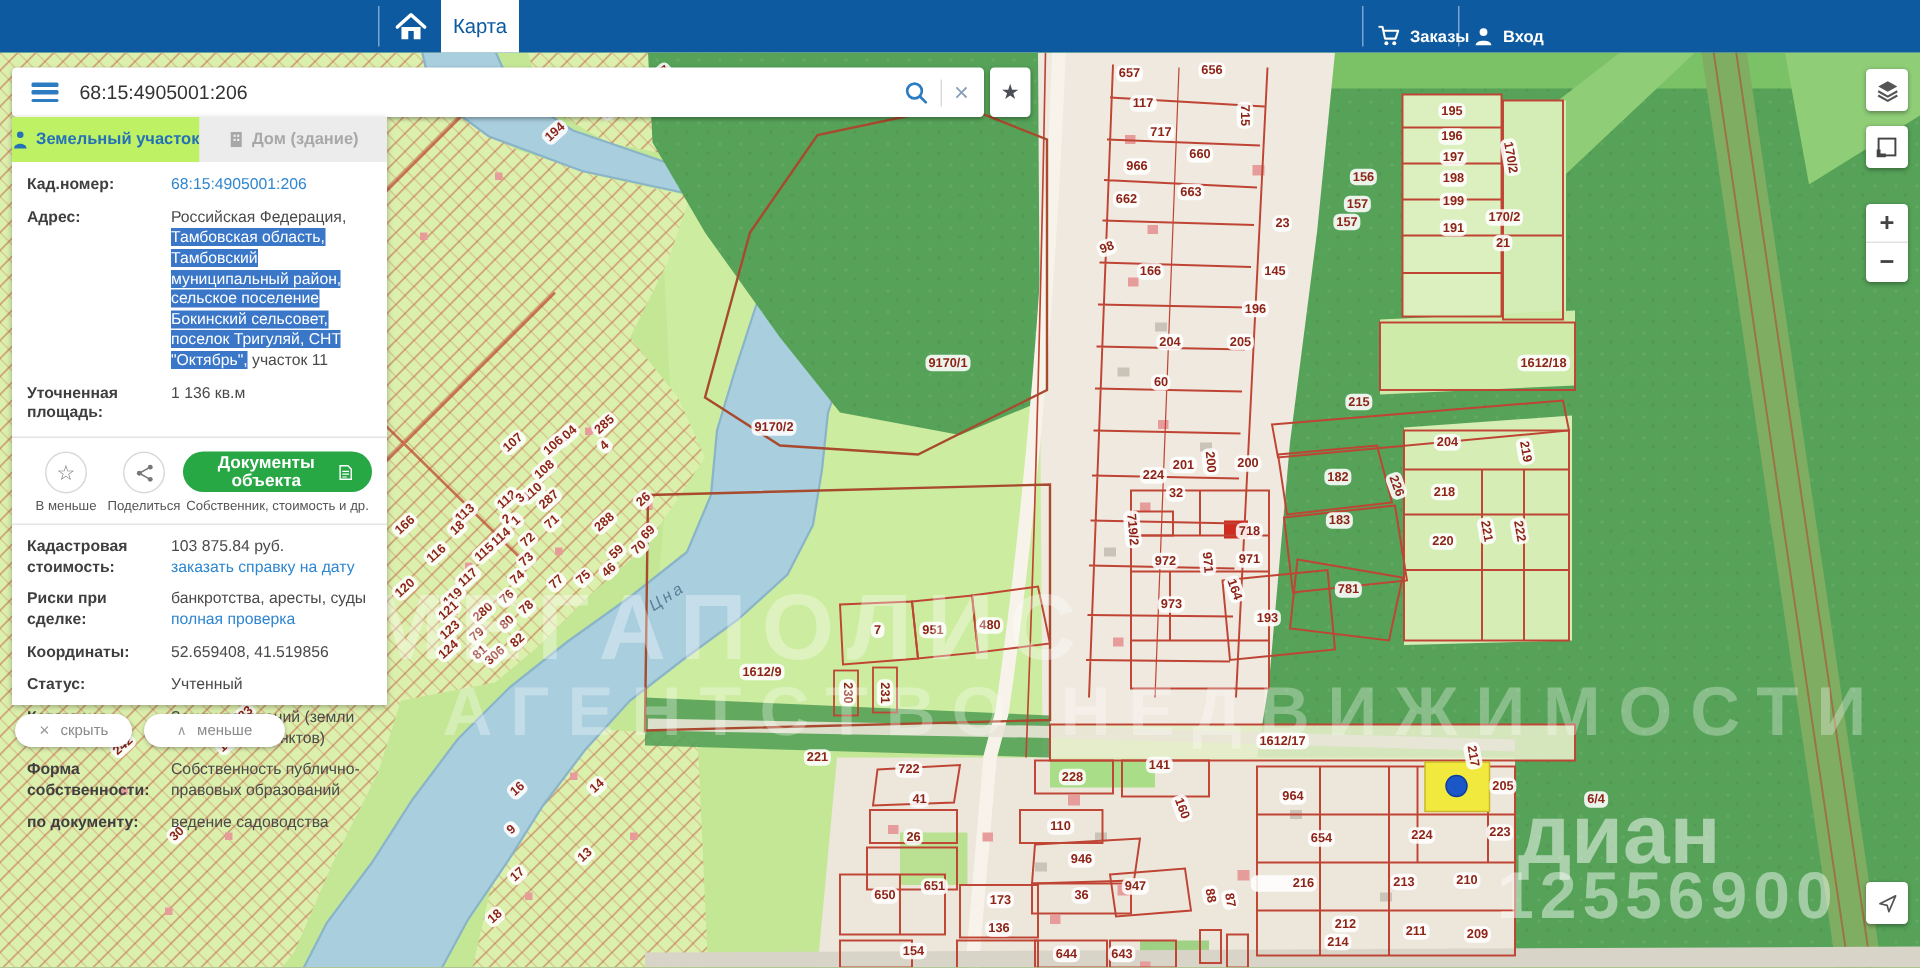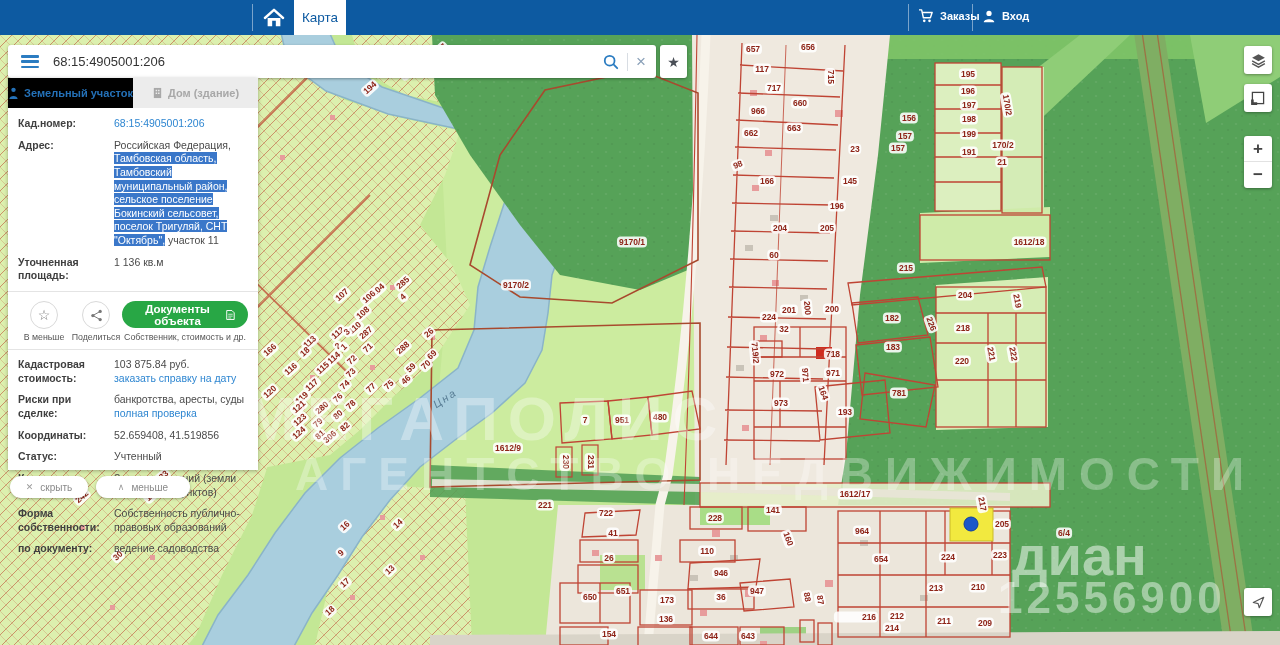--- a/index.html
+++ b/index.html
@@ -23,21 +23,21 @@
   #wm2{left:295px;top:412px;font-size:46px;letter-spacing:12px;color:rgba(255,255,255,.30)}
   #wm3{left:1012px;top:488px;font-size:56px;color:rgba(255,255,255,.5)}
   #wm4{left:998px;top:538px;font-size:44px;letter-spacing:4px;color:rgba(255,255,255,.45)}
 
   
   #topbar{position:absolute;left:0;top:0;width:1280px;height:35px;background:var(--topbar);z-index:30}
   #home-btn{position:absolute;left:254px;top:0;width:40px;height:35px;display:flex;align-items:center;justify-content:center;cursor:pointer}
   #tab-map{position:absolute;left:294px;top:0;width:52px;height:35px;background:#fff;color:var(--topbar);
     font-size:13.5px;display:flex;align-items:center;justify-content:center;cursor:pointer}
   .tb-sep{position:absolute;top:4px;width:1px;height:27px;background:rgba(255,255,255,.45)}
-  .tb-item{position:absolute;top:0;height:31px;display:flex;align-items:center;gap:6px;color:#fff;
+  .tb-item{position:absolute;top:0;height:31px;display:flex;align-items:flex-end;gap:6px;color:#fff;
     font-size:11px;font-weight:bold;cursor:pointer}
 
   
   #searchbar{position:absolute;left:8px;top:45px;width:648px;height:33px;background:#fff;border-radius:3px;
     box-shadow:0 1px 3px rgba(0,0,0,.35);display:flex;align-items:center;z-index:20}
   #burger{width:18px;height:13px;margin:0 14px 0 13px;display:flex;flex-direction:column;justify-content:space-between;cursor:pointer}
   #burger span{display:block;height:2.5px;background:#2b7cc1;border-radius:1px}
   #search-input{flex:1;border:none;outline:none;font-size:13px;color:#333;font-family:inherit}
   #search-icons{display:flex;align-items:center;gap:8px;padding-right:10px}
   #search-div{width:1px;height:18px;background:#d8dde3}
@@ -45,21 +45,21 @@
   #search-clear{color:#8aa0b8;font-size:17px;line-height:17px;cursor:pointer}
   #star-btn{position:absolute;left:660px;top:45px;width:27px;height:33px;background:#fff;border-radius:3px;
     box-shadow:0 1px 3px rgba(0,0,0,.35);display:flex;align-items:center;justify-content:center;
     color:#4a4f57;font-size:14px;cursor:pointer;z-index:20}
 
   
   #panel{position:absolute;left:8px;top:78px;width:250px;height:392px;background:#fff;z-index:20;
     box-shadow:0 1px 4px rgba(0,0,0,.3);font-size:10.5px;color:#4a4a4a}
   #panel-tabs{display:flex;height:30px;background:#ececec}
   .ptab{flex:1;display:flex;align-items:center;justify-content:center;gap:5px;font-size:11px;font-weight:bold;cursor:pointer}
-  #tab-land{background:#000000;color:#2471b8}
+  #tab-land{background:#bef264;color:#2471b8}
   #tab-house{background:#ececec;color:#a8a8a8}
   #panel-body{padding:9px 10px 0 10px}
   .prow{display:flex;margin-bottom:8px}
   .plab{width:96px;flex:none;font-weight:bold;color:#3f3f3f;padding-right:6px;line-height:1.3}
   .pval{flex:1;line-height:1.3;color:#4a4a4a}
   .link{color:var(--link);cursor:pointer;text-decoration:none;display:inline-block}
   .hl{background:var(--sel-blue);color:#fff}
   .pdiv{height:1px;background:#e4e4e4;margin:7px -10px 8px}
   #actions{display:flex;align-items:flex-start;padding:1px 0 0}
   .act{width:52px;text-align:center;cursor:pointer}
@@ -329,21 +329,21 @@
         <span class="plabel" style="left: 660px; top: 382px; transform: translate(-50%, -50%) rotate(0deg);">480</span>
         <span class="plabel" style="left: 565px; top: 427px; transform: translate(-50%, -50%) rotate(90deg);">230</span>
         <span class="plabel" style="left: 590px; top: 427px; transform: translate(-50%, -50%) rotate(90deg);">231</span>
         <span class="plabel" style="left: 855px; top: 459px; transform: translate(-50%, -50%) rotate(0deg);">1612/17</span>
         <span class="plabel" style="left: 982px; top: 469px; transform: translate(-50%, -50%) rotate(80deg);">217</span>
         <span class="plabel" style="left: 862px; top: 496px; transform: translate(-50%, -50%) rotate(0deg);">964</span>
         <span class="plabel" style="left: 881px; top: 524px; transform: translate(-50%, -50%) rotate(0deg);">654</span>
         <span class="plabel" style="left: 1002px; top: 489px; transform: translate(-50%, -50%) rotate(0deg);">205</span>
         <span class="plabel" style="left: 1000px; top: 520px; transform: translate(-50%, -50%) rotate(0deg);">223</span>
         <span class="plabel" style="left: 948px; top: 522px; transform: translate(-50%, -50%) rotate(0deg);">224</span>
-        <span class="plabel" style="left: 856px; top: 582px; transform: translate(-50%, -50%) rotate(0deg); padding-left: 28px;">216</span>
+        <span class="plabel" style="left: 856px; top: 554px; transform: translate(-50%, -50%) rotate(0deg); padding-left: 28px;">216</span>
         <span class="plabel" style="left: 892px; top: 553px; transform: translate(-50%, -50%) rotate(0deg); margin-top: 40px;">214</span>
         <span class="plabel" style="left: 936px; top: 553px; transform: translate(-50%, -50%) rotate(0deg);">213</span>
         <span class="plabel" style="left: 978px; top: 552px; transform: translate(-50%, -50%) rotate(0deg);">210</span>
         <span class="plabel" style="left: 897px; top: 581px; transform: translate(-50%, -50%) rotate(0deg);">212</span>
         <span class="plabel" style="left: 944px; top: 586px; transform: translate(-50%, -50%) rotate(0deg);">211</span>
         <span class="plabel" style="left: 985px; top: 588px; transform: translate(-50%, -50%) rotate(0deg);">209</span>
         <span class="plabel" style="left: 1064px; top: 498px; transform: translate(-50%, -50%) rotate(0deg);">6/4</span>
         <span class="plabel" style="left: 606px; top: 478px; transform: translate(-50%, -50%) rotate(0deg);">722</span>
         <span class="plabel" style="left: 613px; top: 498px; transform: translate(-50%, -50%) rotate(0deg);">41</span>
         <span class="plabel" style="left: 609px; top: 523px; transform: translate(-50%, -50%) rotate(0deg);">26</span>

